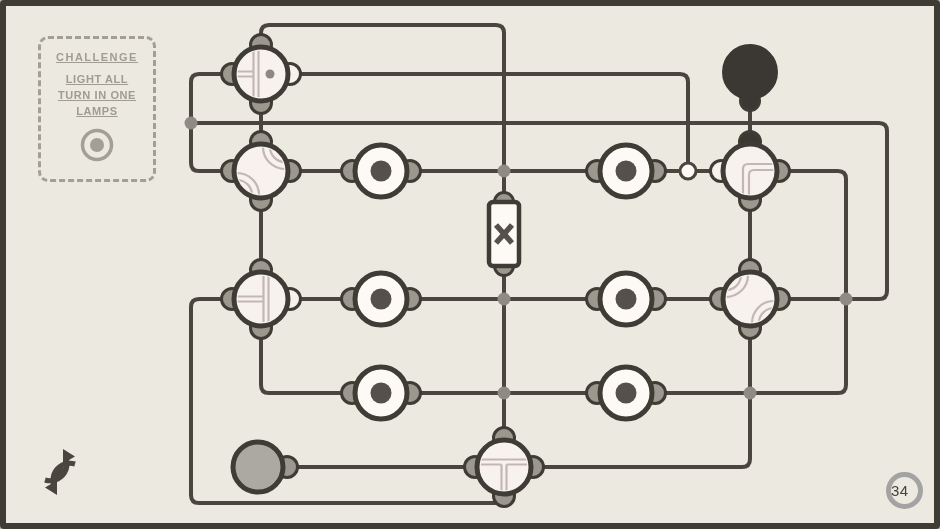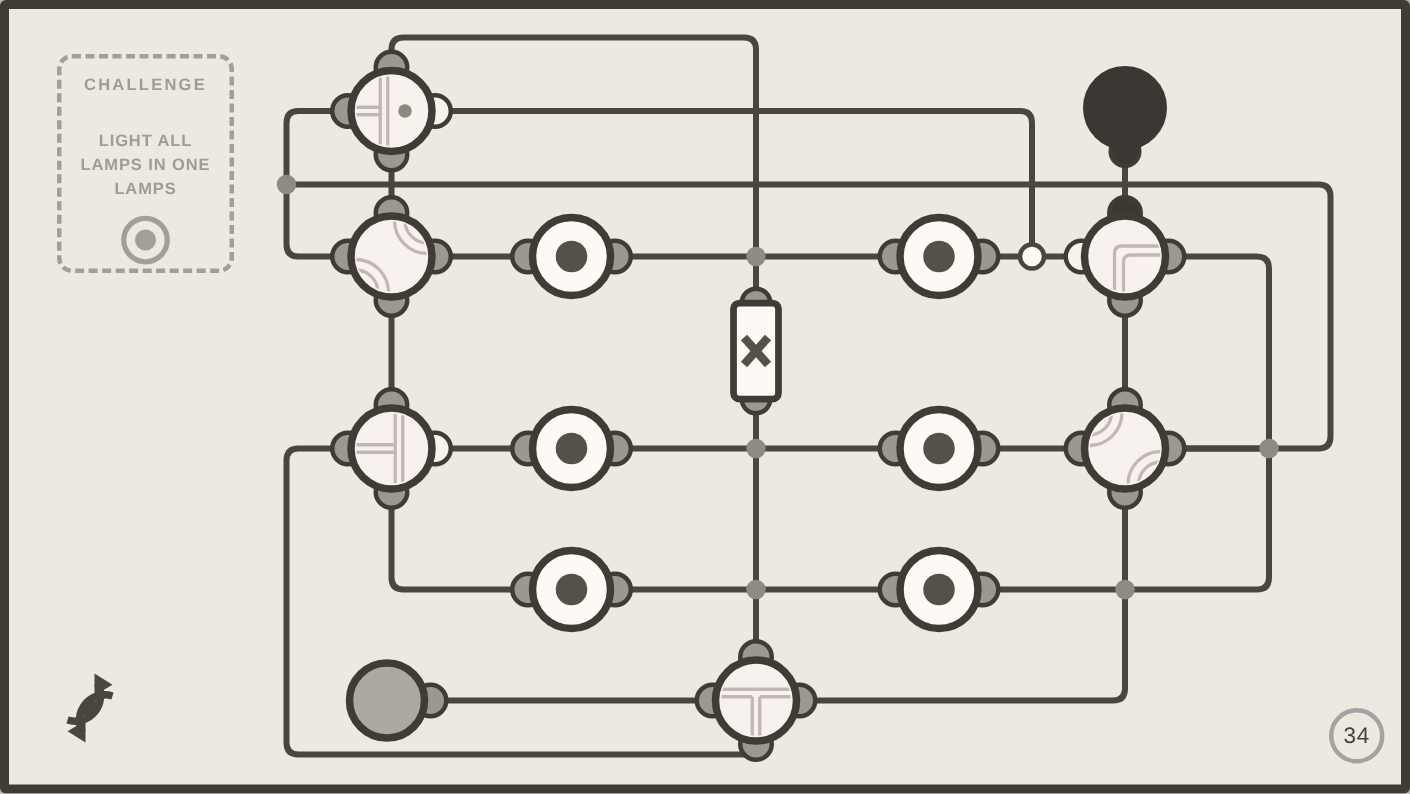--- a/index.html
+++ b/index.html
@@ -6,33 +6,33 @@
   .screen{
     position:relative;width:940px;height:529px;box-sizing:border-box;
     background:#ECE9E1;border:6px solid #3F3C36;border-radius:4px;
     overflow:hidden;font-family:"Liberation Sans",sans-serif;
   }
   #board{position:absolute;left:0;top:0;width:928px;height:517px;}
   .challenge{
     position:absolute;left:32px;top:30px;width:112px;height:140px;
     border:3px dashed #A39E96;border-radius:10px;
     display:flex;flex-direction:column;align-items:center;
-    color:#A09B93;text-align:center;
+    color:#A09B93;text-align:center;text-decoration:underline;
   }
   .challenge .title{margin-top:12px;font-size:11px;font-weight:bold;letter-spacing:1.5px;}
-  .challenge .lines{margin-top:23px;font-size:11px;font-weight:bold;letter-spacing:0.6px;line-height:16px;}
+  .challenge .lines{margin-top:8px;font-size:11px;font-weight:bold;letter-spacing:0.6px;line-height:16px;}
   .challenge .lampicon{margin-top:7px;}
   .restart{
     position:absolute;left:22px;top:434px;width:64px;height:64px;
     background:none;border:none;padding:0;cursor:pointer;
   }
   .levelbadge{
     position:absolute;left:880px;top:466px;width:37px;height:37px;
-    box-sizing:border-box;border:3px solid #a3a3a3;border-radius:50%;
-    display:flex;align-items:center;justify-content:center;
+    box-sizing:border-box;border:5px solid #a3a3a3;border-radius:50%;
+    display:flex;align-items:center;
     font-size:15px;color:#45413B;letter-spacing:0.5px;
   }
 </style>
 </head>
 <body>
 
 <div class="screen">
 
   <svg id="board" viewBox="0 0 928 517">
       <defs>
@@ -188,21 +188,21 @@
           <line x1="-2.5" y1="-2.5" x2="-2.5" y2="24" stroke="#C3B7B5" stroke-width="2.2" fill="none"></line>
           <line x1="2.5" y1="-2.5" x2="2.5" y2="24" stroke="#C3B7B5" stroke-width="2.2" fill="none"></line>
         </g>
       </g>
     </svg>
 
   <div class="challenge">
     <div class="title">CHALLENGE</div>
     <div class="lines">
       <div>LIGHT ALL</div>
-      <div>LAMPS IN ONE</div>
+      <div>TURN IN ONE</div>
       <div>LAMPS</div>
     </div>
     <svg class="lampicon" width="38" height="38" viewBox="-19 -19 38 38">
       <circle r="14.5" fill="none" stroke="#A39E96" stroke-width="3.5"></circle>
       <circle r="7" fill="#A39E96"></circle>
     </svg>
   </div>
 
   <button class="restart">
     <svg width="64" height="64" viewBox="-32 -32 64 64">

